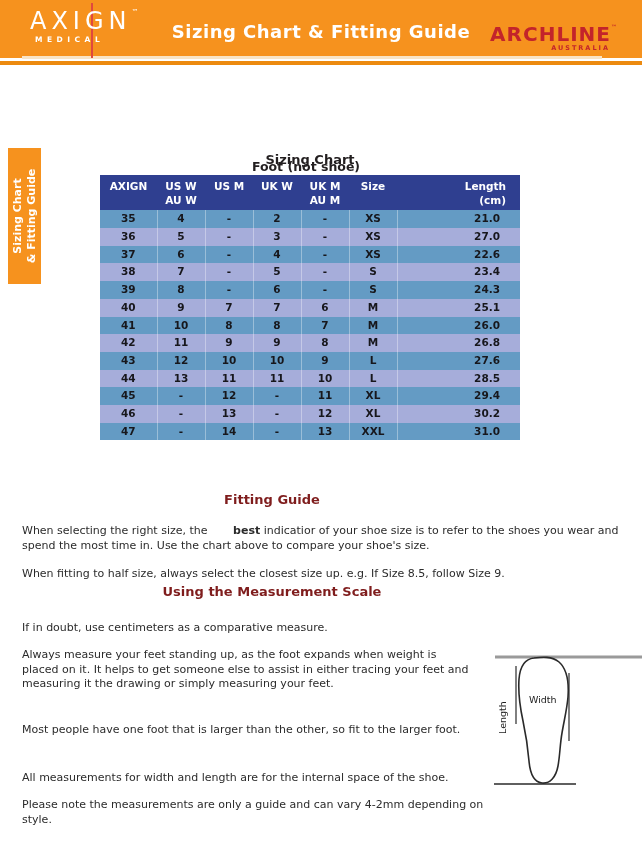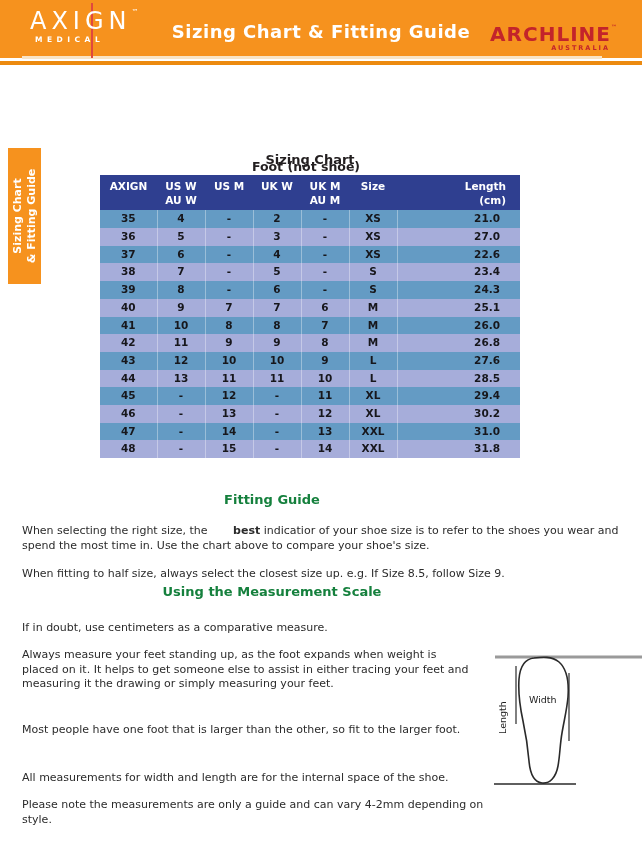--- a/index.html
+++ b/index.html
@@ -53,21 +53,21 @@
     height:17.7px;padding:0;line-height:17.7px;
     border-left:1px solid rgba(255,255,255,.35);
   }
   .sizing-table td:first-child{border-left:none;}
   .sizing-table tr.row-blue td{background:var(--row-blue);}
   .sizing-table tr.row-lav td{background:var(--row-lav);}
   .sizing-table th.len-col,.sizing-table td.len-col{text-align:right;padding-right:14px;}
   .sizing-table td.len-col{padding-right:20px;margin-left:11px;}
   
   .sec-heading{position:absolute;left:0;width:544px;text-align:center;
-    font-weight:bold;font-size:13px;color:#15803d;}
+    font-weight:bold;font-size:13px;color:#7f1d1d;}
   .para{position:absolute;left:22px;font-size:11px;line-height:1.32;color:#2b2b2b;}
   .para b{font-weight:bold;padding-left:22px;}
   
   .foot-diagram{position:absolute;left:482px;top:648px;}
   .diag-label{font-size:9.5px;fill:#222;font-family:"DejaVu Sans",sans-serif;}
 </style>
 </head>
 <body style="--orange: #F6921E; --red: #C3242B; --thead: #2F3F90; --row-blue: #649BC4; --row-lav: #A6ADDA;">
 
 <div class="banner"></div>
@@ -245,29 +245,20 @@
         <td class="len-col">30.2</td>
       </tr>
       <tr class="row-blue">
         <td>47</td>
         <td>-</td>
         <td>14</td>
         <td>-</td>
         <td>13</td>
         <td>XXL</td>
         <td class="len-col">31.0</td>
-      </tr>
-      <tr class="row-lav">
-        <td>48</td>
-        <td>-</td>
-        <td>15</td>
-        <td>-</td>
-        <td>14</td>
-        <td>XXL</td>
-        <td class="len-col">31.8</td>
       </tr>
     </tbody>
 </table>
 
 <div class="sec-heading" style="top:492px;">Fitting Guide</div>
 
 <p class="para" style="top:513px;width:598px;"><span>When selecting the right size, the </span><b>best</b><span> indicatior of your shoe size is to refer to the shoes you wear and spend the most time in. Use the chart above to compare your shoe's size.</span></p>
 
 <p class="para" style="top:556px;width:598px;">When fitting to half size, always select the closest size up. e.g. If Size 8.5, follow Size 9.</p>
 

